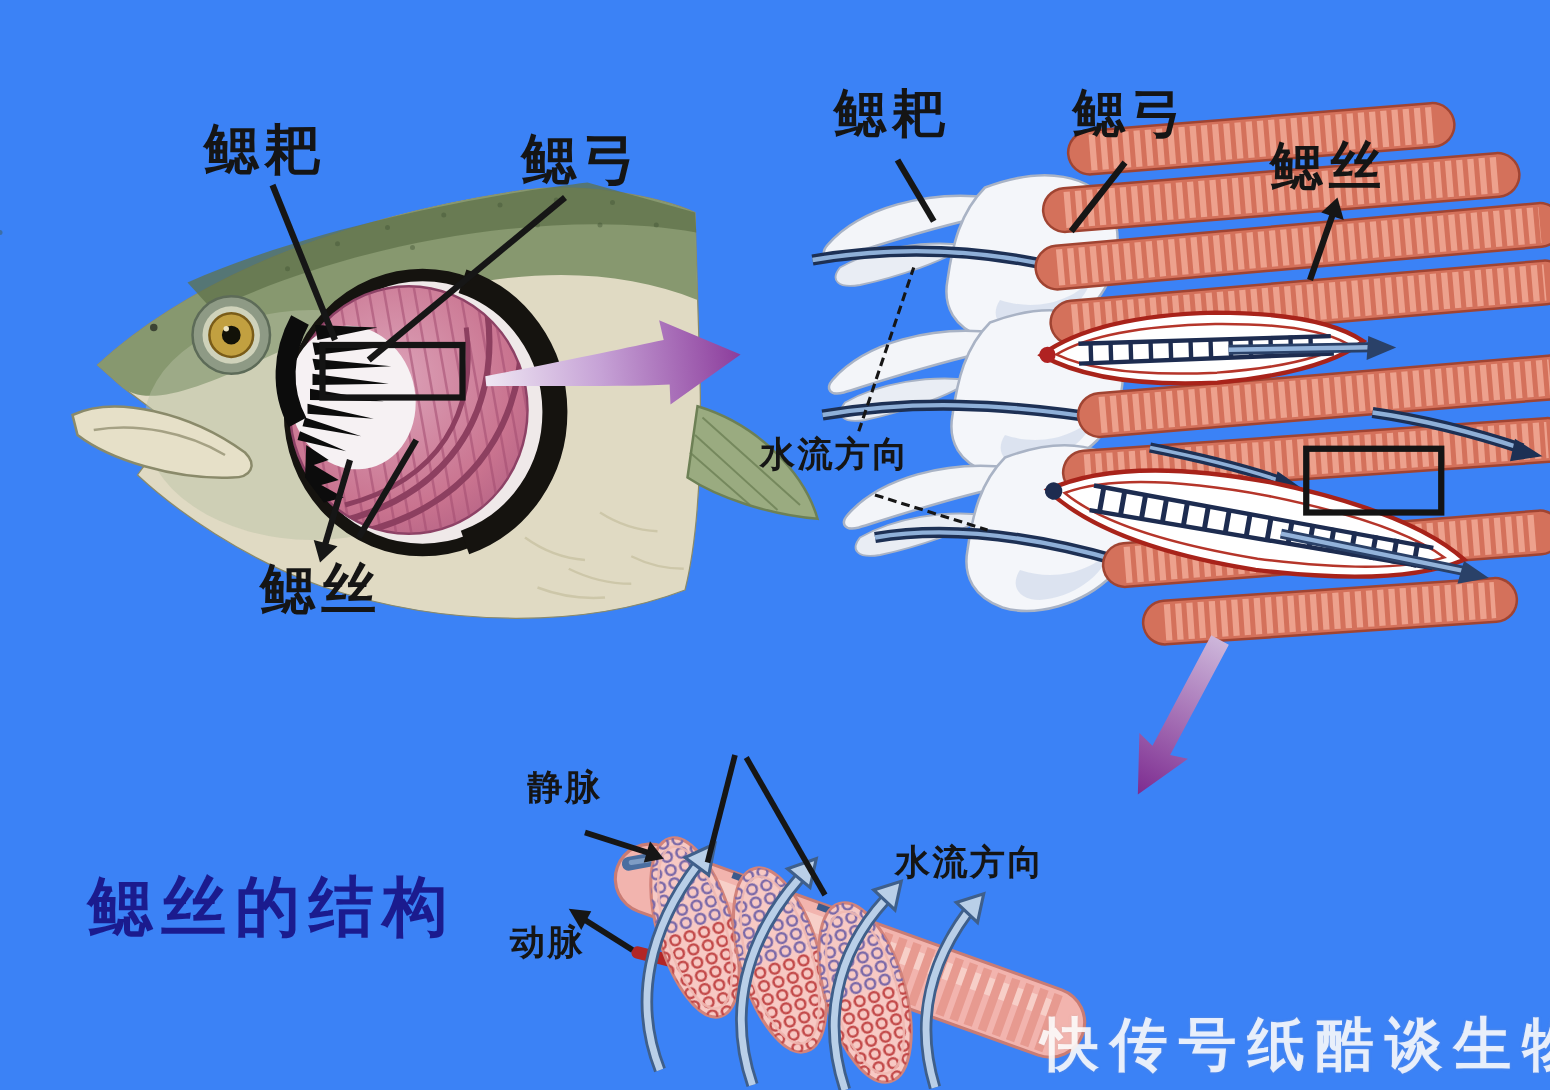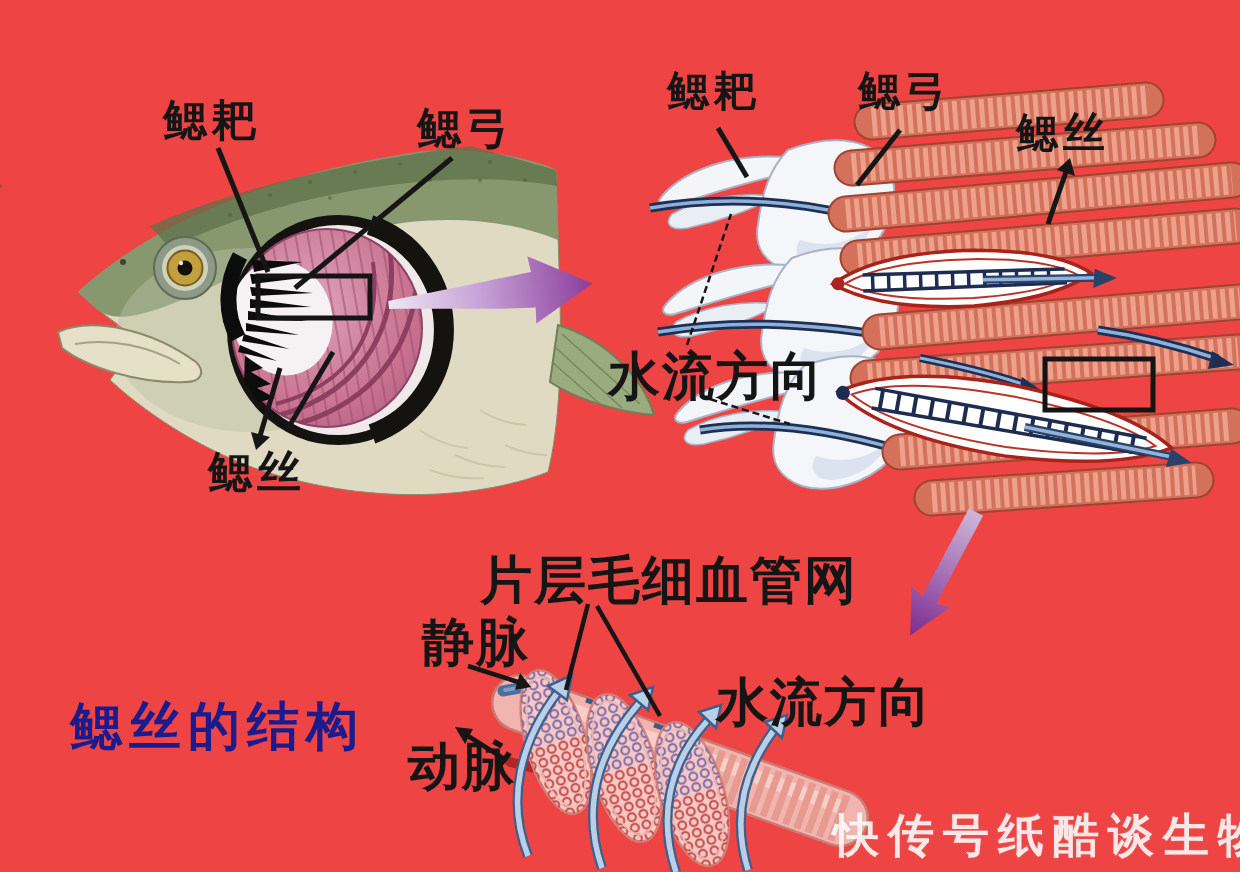--- a/index.html
+++ b/index.html
@@ -1,23 +1,23 @@
 <!DOCTYPE html>
 <html><head>
 <meta charset="utf-8">
 <style>
   html,body{margin:0;padding:0;}
-  .stage{position:relative;width:1240px;height:872px;background:#ef4444;overflow:hidden;
+  .stage{position:relative;width:1240px;height:872px;background:#3b82f6;overflow:hidden;
          font-family:"Liberation Sans","DejaVu Sans",sans-serif;}
   .art{position:absolute;left:0;top:0;}
   .lbl{position:absolute;font-weight:700;color:#151515;white-space:nowrap;
        letter-spacing:5px;line-height:1;}
   .fs44{font-size:44px;}
   .fs42{font-size:42px;}
-  .fs40{font-size:52px;letter-spacing:2px;}
+  .fs40{font-size:28px;letter-spacing:2px;}
   .title{position:absolute;font-weight:700;font-size:52px;letter-spacing:7px;
          color:#1b1b8e;white-space:nowrap;line-height:1;}
   .watermark{position:absolute;font-weight:700;font-size:46px;letter-spacing:9px;
          color:rgba(255,255,255,0.85);text-shadow:0 0 2px rgba(190,178,178,0.35);
          white-space:nowrap;line-height:1;}
 </style>
 </head>
 <body>
 
 <div class="stage">
@@ -309,21 +309,20 @@
 
 <div class="lbl fs44" style="left:163px;top:98px;">鳃耙</div>
 <div class="lbl fs44" style="left:417px;top:106px;">鳃弓</div>
 <div class="lbl fs44" style="left:208px;top:450px;">鳃丝</div>
 
 <div class="lbl fs42" style="left:667px;top:70px;">鳃耙</div>
 <div class="lbl fs42" style="left:858px;top:70px;">鳃弓</div>
 <div class="lbl fs42" style="left:1016px;top:112px;">鳃丝</div>
 <div class="lbl fs40" style="left:608px;top:350px;">水流方向</div>
 
-<div class="lbl fs40" style="left:480px;top:554px;">片层毛细血管网</div>
 <div class="lbl fs40" style="left:422px;top:616px;text-align:right;">静脉</div>
 <div class="lbl fs40" style="left:408px;top:740px;text-align:right;">动脉</div>
 <div class="lbl fs40" style="left:716px;top:676px;">水流方向</div>
 
 <div class="title" style="left:70px;top:700px;">鳃丝的结构</div>
 
 <div class="watermark" style="left:833px;top:812px;">快传号纸酷谈生物</div>
 
 </div>
 

